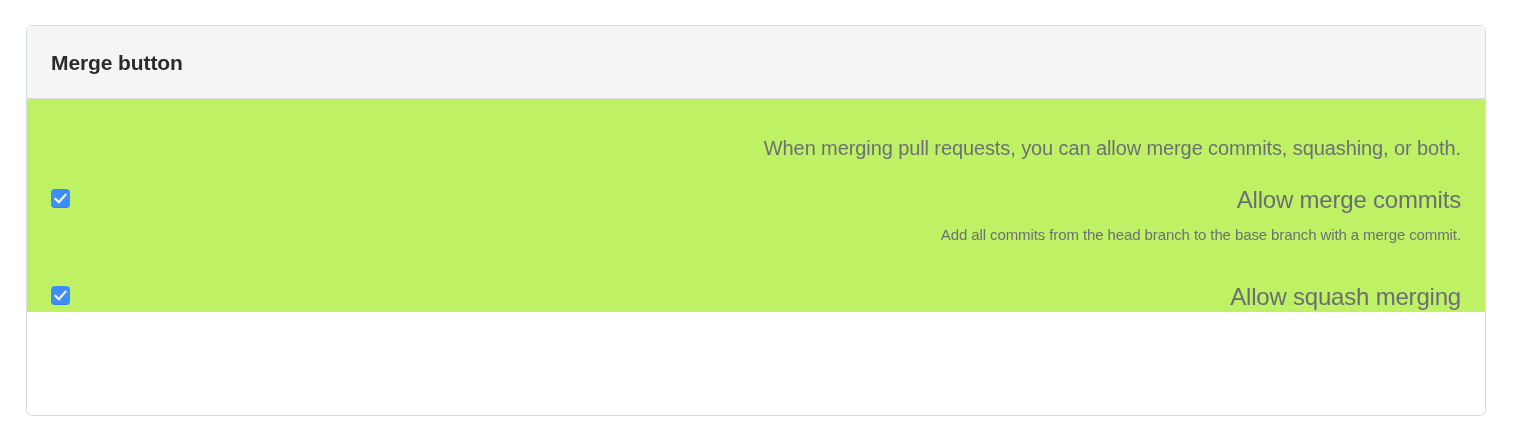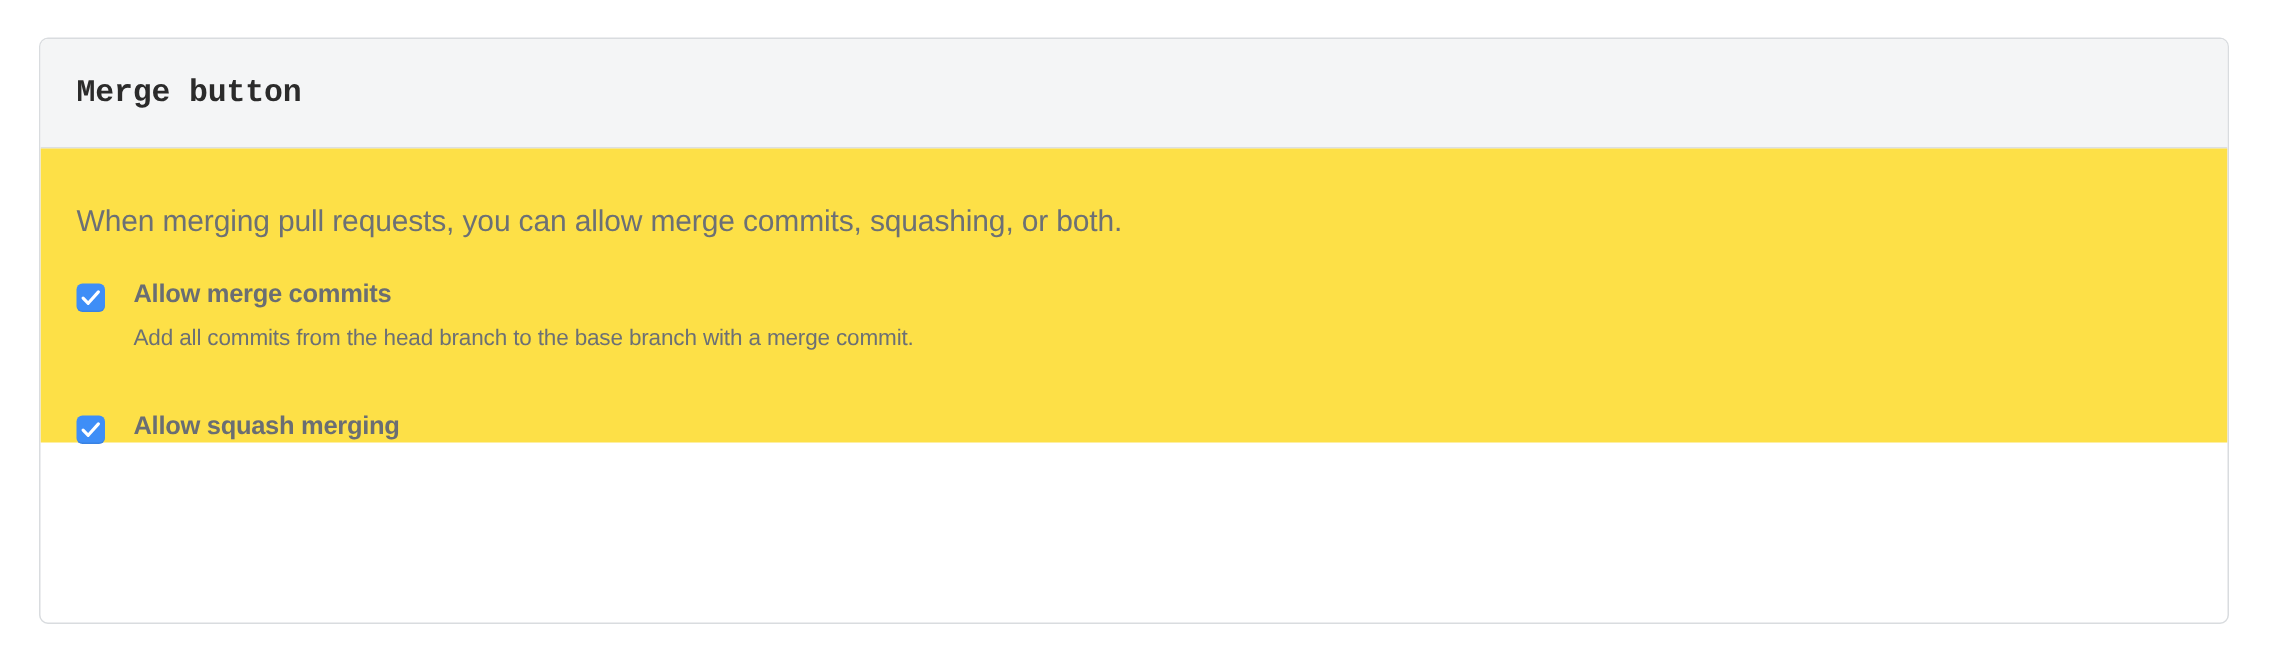--- a/index.html
+++ b/index.html
@@ -37,26 +37,26 @@
     align-items: center;
     padding: 0 24px;
   }
 
   .card-title {
     font-size: 21px;
     font-weight: bold;
     color: #2b2b2b;
     letter-spacing: -0.1px;
     line-height: 1;
-    font-family: Liberation Mono, monospace;
   }
 
   .card-body {
     padding: 0 24px;
-    background: #fde047;
+    background: #bef264;
+    text-align: right;
   }
 
   .intro-text {
     margin: 0;
     padding-top: 37px;
     font-size: 20px;
     color: #6c7075;
     line-height: 1.2;
     letter-spacing: -0.1px;
   }
@@ -90,22 +90,22 @@
     cursor: pointer;
   }
   .checkbox svg {
     display: block;
     width: 19px;
     height: 19px;
   }
 
   .option-label {
     display: block;
-    font-size: 17px;
-    font-weight: bold;
+    font-size: 24px;
+    font-weight: normal;
     color: #6a6e73;
     line-height: 1.2;
     letter-spacing: -0.2px;
     cursor: pointer;
   }
 
   .option-desc {
     display: block;
     margin-top: 11px;
     font-size: 15px;

